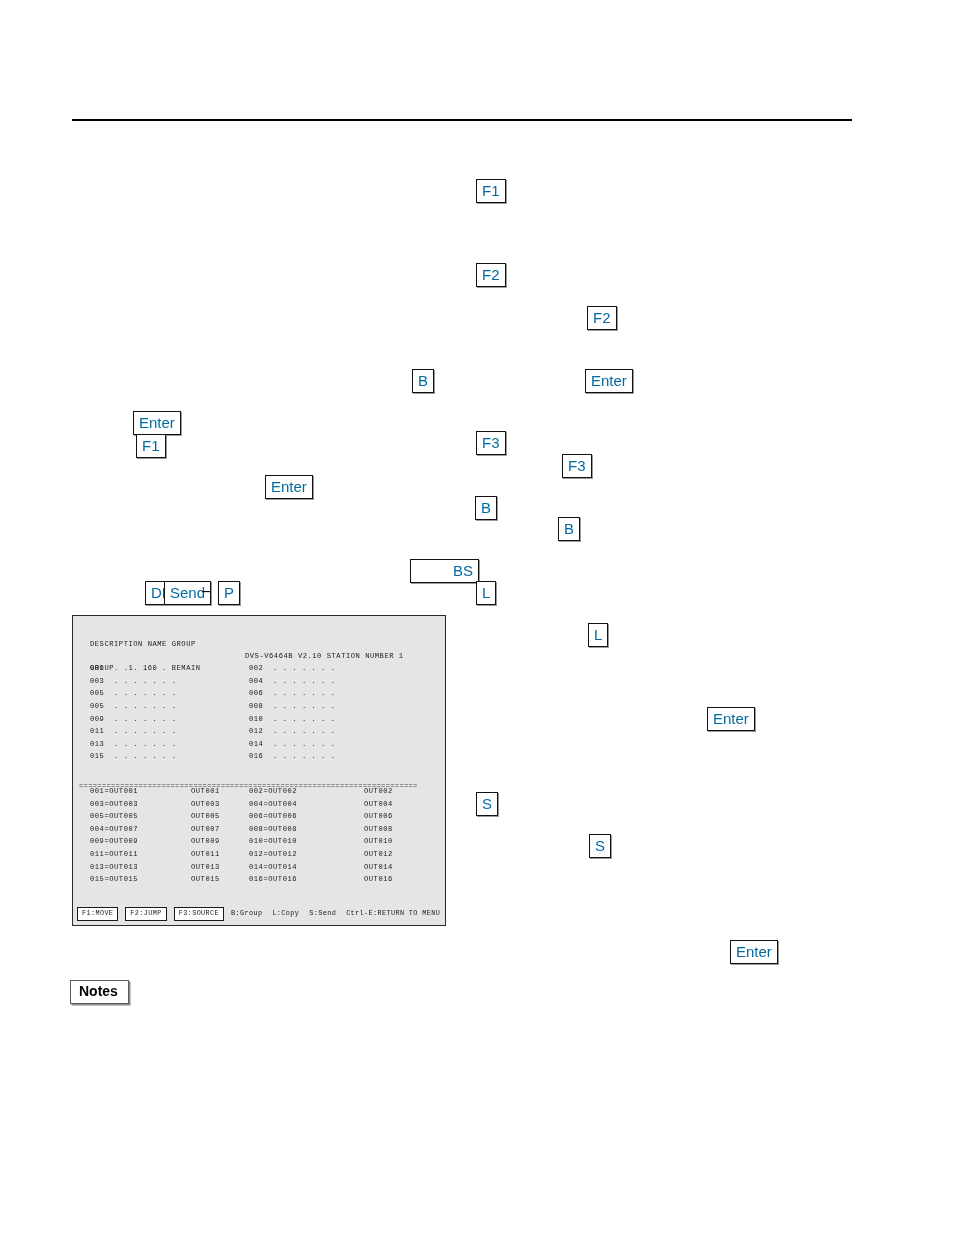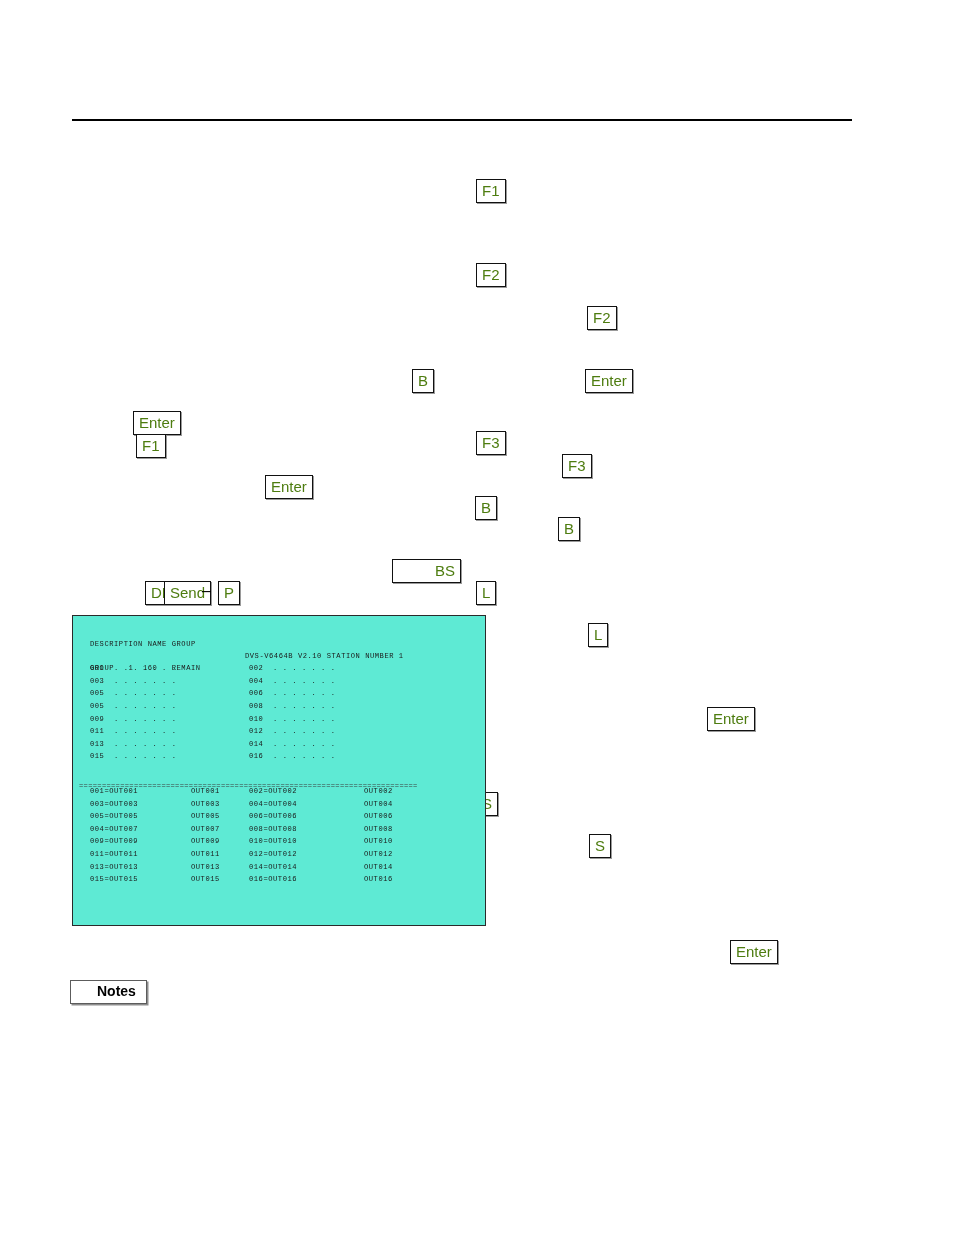--- a/index.html
+++ b/index.html
@@ -35,21 +35,21 @@
     position: absolute;
     display: inline-flex;
     align-items: center;
     justify-content: center;
     box-sizing: border-box;
     border: 1px solid #111111;
     background: #ffffff;
     font-family: "Liberation Sans", sans-serif;
     font-size: 15px;
     line-height: 1;
-    color: #4d7c0f;
+    color: #0369a1;
     padding: 3px 5px 4px 5px;
     white-space: nowrap;
     box-shadow: 1px 1px 0 #9a9a9a;
   }
 
   .dash-sign {
     position: absolute;
     font-family: "Liberation Sans", sans-serif;
     font-size: 16px;
     line-height: 1;
@@ -57,39 +57,39 @@
   }
 
   
   .notes-box {
     position: absolute;
     left: 70px;
     top: 980px;
     box-sizing: border-box;
     border: 1px solid #5c5c5c;
     background: #ffffff;
-    padding: 3px 10px 4px 26px;
+    padding: 3px 10px 4px 8px;
     font-family: "Liberation Sans", sans-serif;
     font-weight: bold;
     font-size: 14px;
     line-height: 1.1;
     color: #000000;
     box-shadow: 1.5px 1.5px 0 #8d8d8d;
   }
 
   
   .terminal {
     position: absolute;
     left: 72px;
     top: 615px;
-    width: 414px;
+    width: 374px;
     height: 311px;
     box-sizing: border-box;
     border: 1px solid #2a2a2a;
-    background: #5eead4;
+    background: #e5e5e5;
     overflow: hidden;
     font-family: "Liberation Mono", "DejaVu Sans Mono", monospace;
     font-size: 7.1px;
     line-height: 12.6px;
     letter-spacing: 0.55px;
     color: #1a1a1a;
   }
   .term-inner {
     position: relative;
     width: 100%;
@@ -161,21 +161,21 @@
       <div class="keycap" style="left: 587px; top: 306px;">F2</div>
       <div class="keycap" style="left: 412px; top: 369px;">B</div>
       <div class="keycap" style="left: 585px; top: 369px;">Enter</div>
       <div class="keycap" style="left: 133px; top: 411px;">Enter</div>
       <div class="keycap" style="left: 136px; top: 434px;">F1</div>
       <div class="keycap" style="left: 476px; top: 431px;">F3</div>
       <div class="keycap" style="left: 562px; top: 454px;">F3</div>
       <div class="keycap" style="left: 265px; top: 475px;">Enter</div>
       <div class="keycap" style="left: 475px; top: 496px;">B</div>
       <div class="keycap" style="left: 558px; top: 517px;">B</div>
-      <div class="keycap" style="left: 392px; top: 559px; padding-left: 42px;">BS</div>
+      <div class="keycap" style="left: 410px; top: 559px; padding-left: 42px;">BS</div>
       <div class="keycap" style="left: 476px; top: 581px;">L</div>
       <div class="keycap" style="left: 97px; top: 581px; margin-left: 48px;">DEL</div>
       <div class="keycap" style="left: 164px; top: 581px;">Send</div>
       <div class="keycap" style="left: 218px; top: 581px;">P</div>
       <div class="keycap" style="left: 588px; top: 623px;">L</div>
       <div class="keycap" style="left: 707px; top: 707px;">Enter</div>
       <div class="keycap" style="left: 476px; top: 792px;">S</div>
       <div class="keycap" style="left: 589px; top: 834px;">S</div>
       <div class="keycap" style="left: 730px; top: 940px;">Enter</div>
     </div>
@@ -216,19 +216,32 @@
           <div class="term-row"><span class="col-a">001=OUT001</span><span class="col-b">OUT001</span><span class="col-c">002=OUT002</span><span class="col-d">OUT002</span></div>
           <div class="term-row"><span class="col-a">003=OUT003</span><span class="col-b">OUT003</span><span class="col-c">004=OUT004</span><span class="col-d">OUT004</span></div>
           <div class="term-row"><span class="col-a">005=OUT005</span><span class="col-b">OUT005</span><span class="col-c">006=OUT006</span><span class="col-d">OUT006</span></div>
           <div class="term-row"><span class="col-a">004=OUT007</span><span class="col-b">OUT007</span><span class="col-c">008=OUT008</span><span class="col-d">OUT008</span></div>
           <div class="term-row"><span class="col-a">009=OUT009</span><span class="col-b">OUT009</span><span class="col-c">010=OUT010</span><span class="col-d">OUT010</span></div>
           <div class="term-row"><span class="col-a">011=OUT011</span><span class="col-b">OUT011</span><span class="col-c">012=OUT012</span><span class="col-d">OUT012</span></div>
           <div class="term-row"><span class="col-a">013=OUT013</span><span class="col-b">OUT013</span><span class="col-c">014=OUT014</span><span class="col-d">OUT014</span></div>
           <div class="term-row"><span class="col-a">015=OUT015</span><span class="col-b">OUT015</span><span class="col-c">016=OUT016</span><span class="col-d">OUT016</span></div>
         </div>
 
+      <div class="term-status">
+        <div id="status-fkeys" style="display: flex; align-items: center;">
+            <div class="fkey">F1:MOVE</div>
+            <div class="fkey">F2:JUMP</div>
+            <div class="fkey">F3:SOURCE</div>
+          </div>
+        <div id="status-hints" style="display:flex;align-items:center;">
+            <div class="hintitem">B:Group</div>
+            <div class="hintitem">L:Copy</div>
+            <div class="hintitem">S:Send</div>
+            <div class="hintitem last">Ctrl-E:RETURN TO MENU</div>
+          </div>
+      </div>
 
     </div>
   </div>
 
   <div class="notes-box">Notes</div>
 
 </div>
 
 </body></html>

